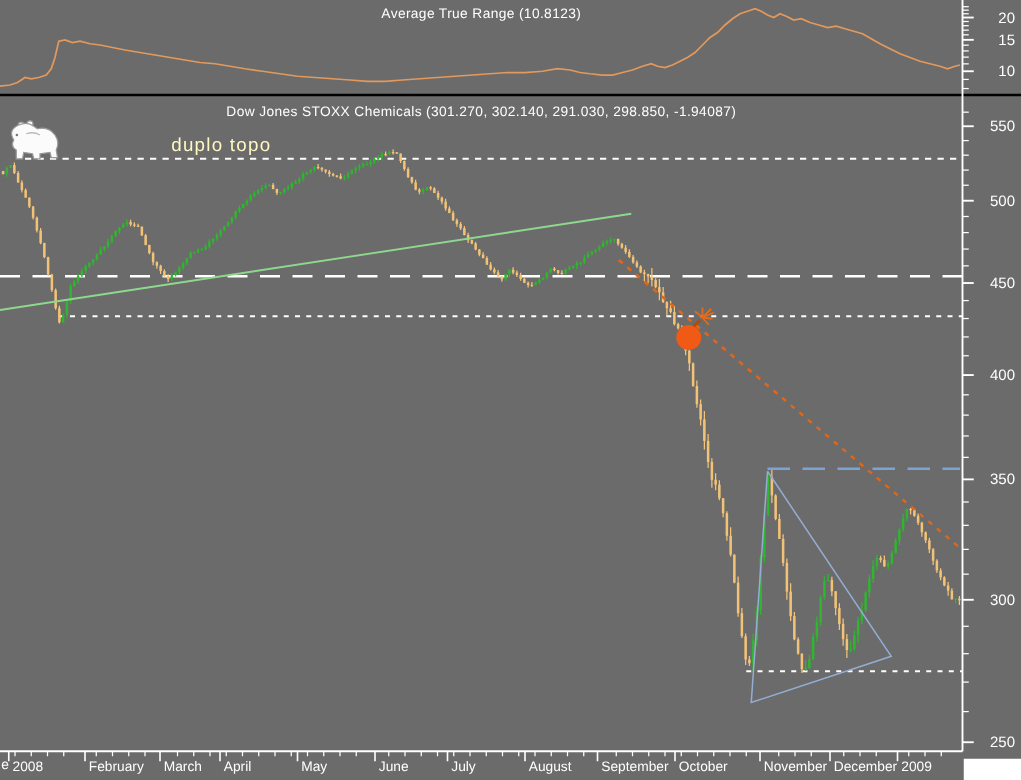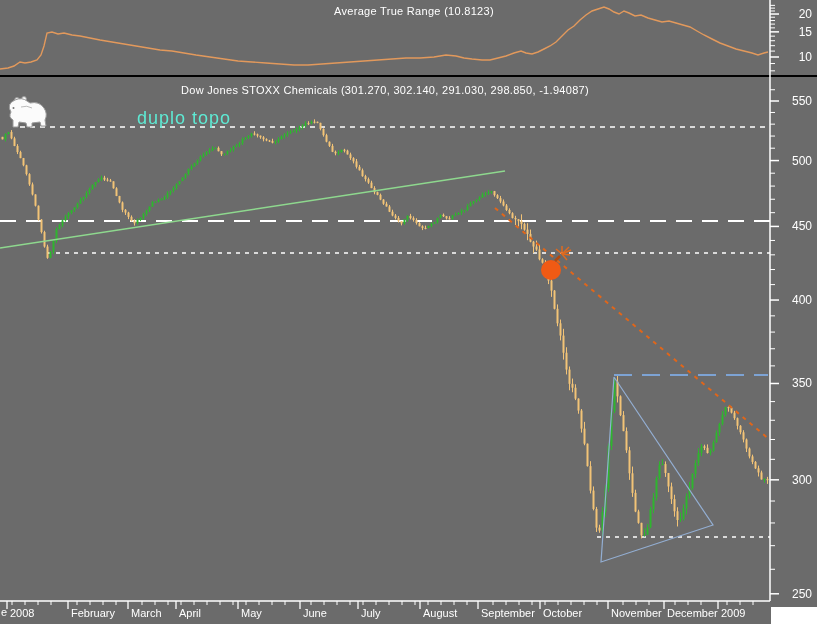--- a/index.html
+++ b/index.html
@@ -5,24 +5,24 @@
   html,body{margin:0;padding:0;background:#4a4a4a;}
   .app{
     position:relative;width:817px;height:624px;background:#6b6b6b;
     font-family:"Liberation Sans",sans-serif;overflow:hidden;
   }
   .gfx{position:absolute;left:0;top:0;}
   .panel-title{
     position:absolute;left:0;width:770px;text-align:center;
     color:#ffffff;font-size:11px;letter-spacing:0.3px;white-space:nowrap;
   }
-  .atr-title{top:5px;padding-left:29px;}
+  .atr-title{top:5px;}
   .main-title{top:84px;}
   .annotation{
-    position:absolute;left:137px;top:108px;color:#5eead4;font-size:18px;
+    position:absolute;left:137px;top:108px;color:#fef9c3;font-size:15px;
     letter-spacing:1px;white-space:nowrap;
   }
   .cut-label{position:absolute;left:1px;top:606px;color:#ffffff;font-size:11px;}
   .bear{position:absolute;left:1px;top:95px;}
   svg text{font-family:"Liberation Sans",sans-serif;}
 </style>
 </head>
 <body>
 
 <div class="app">

